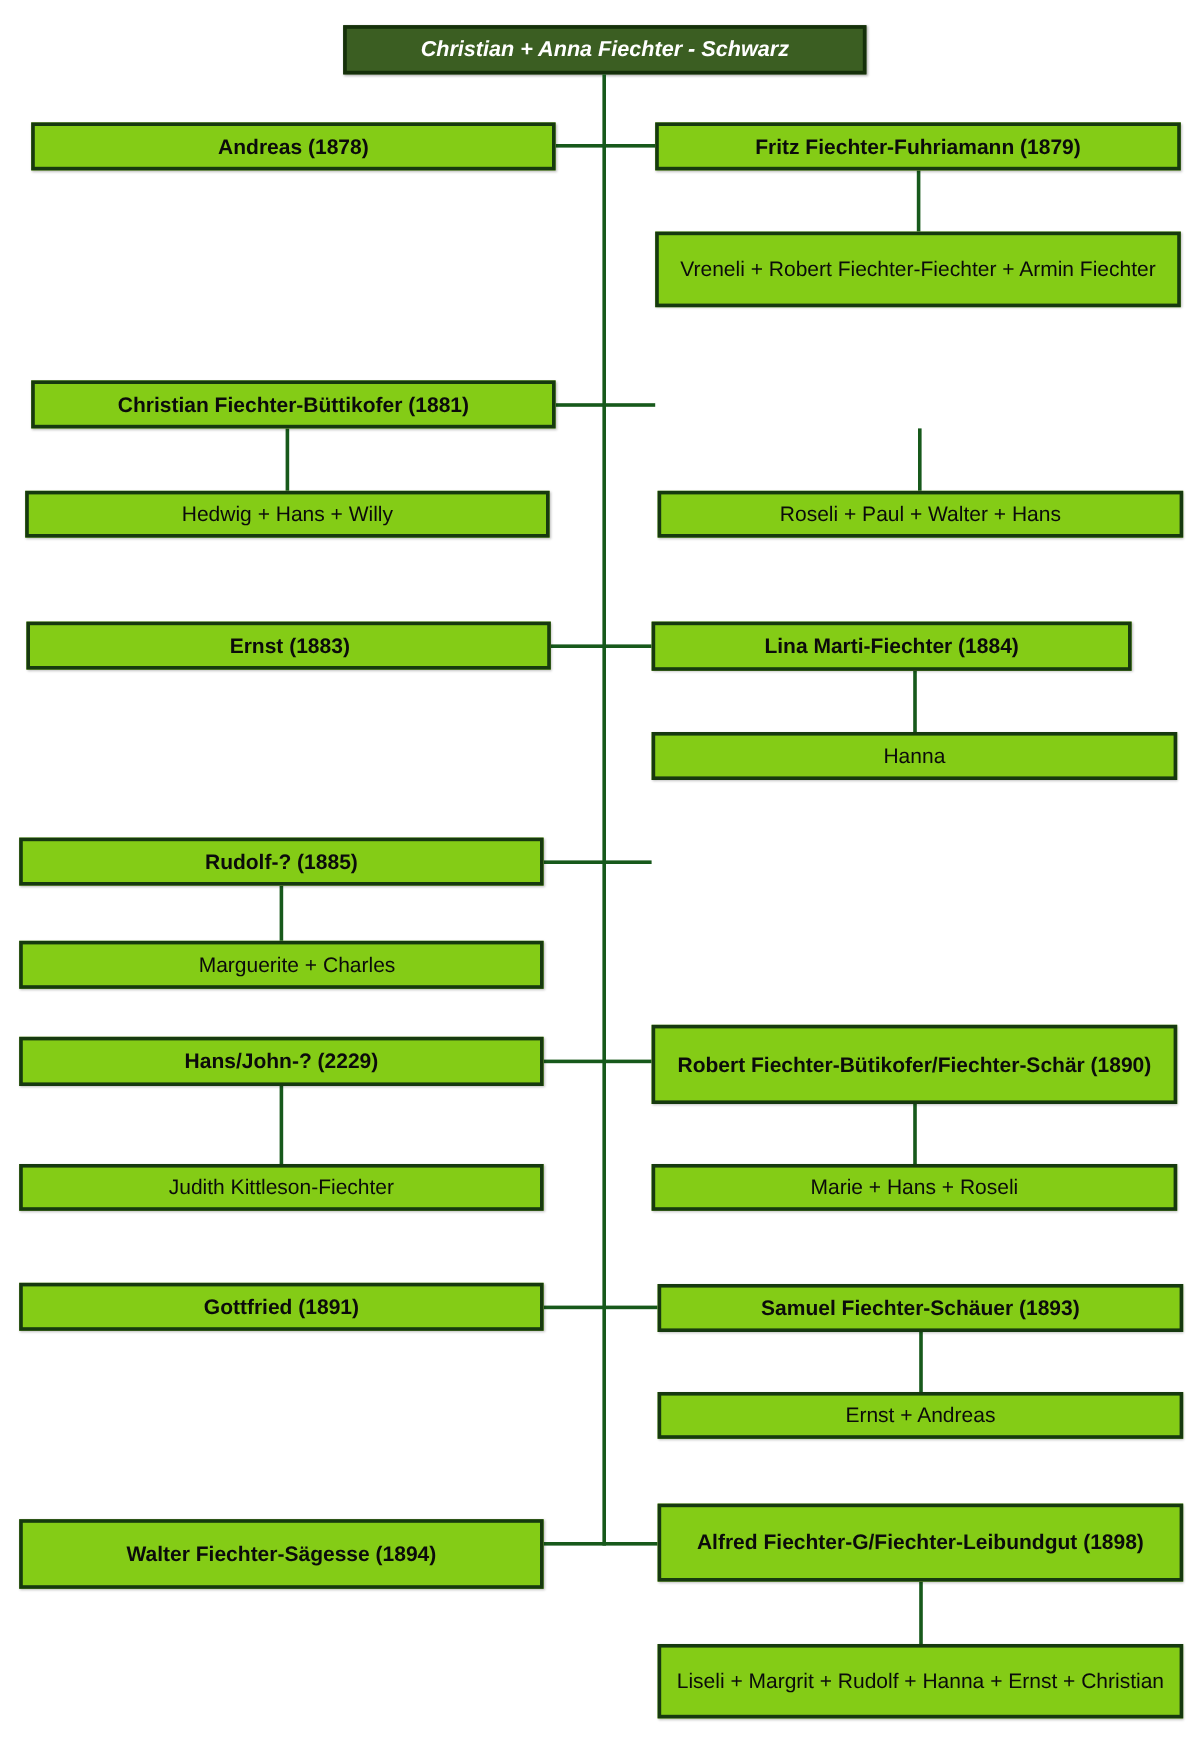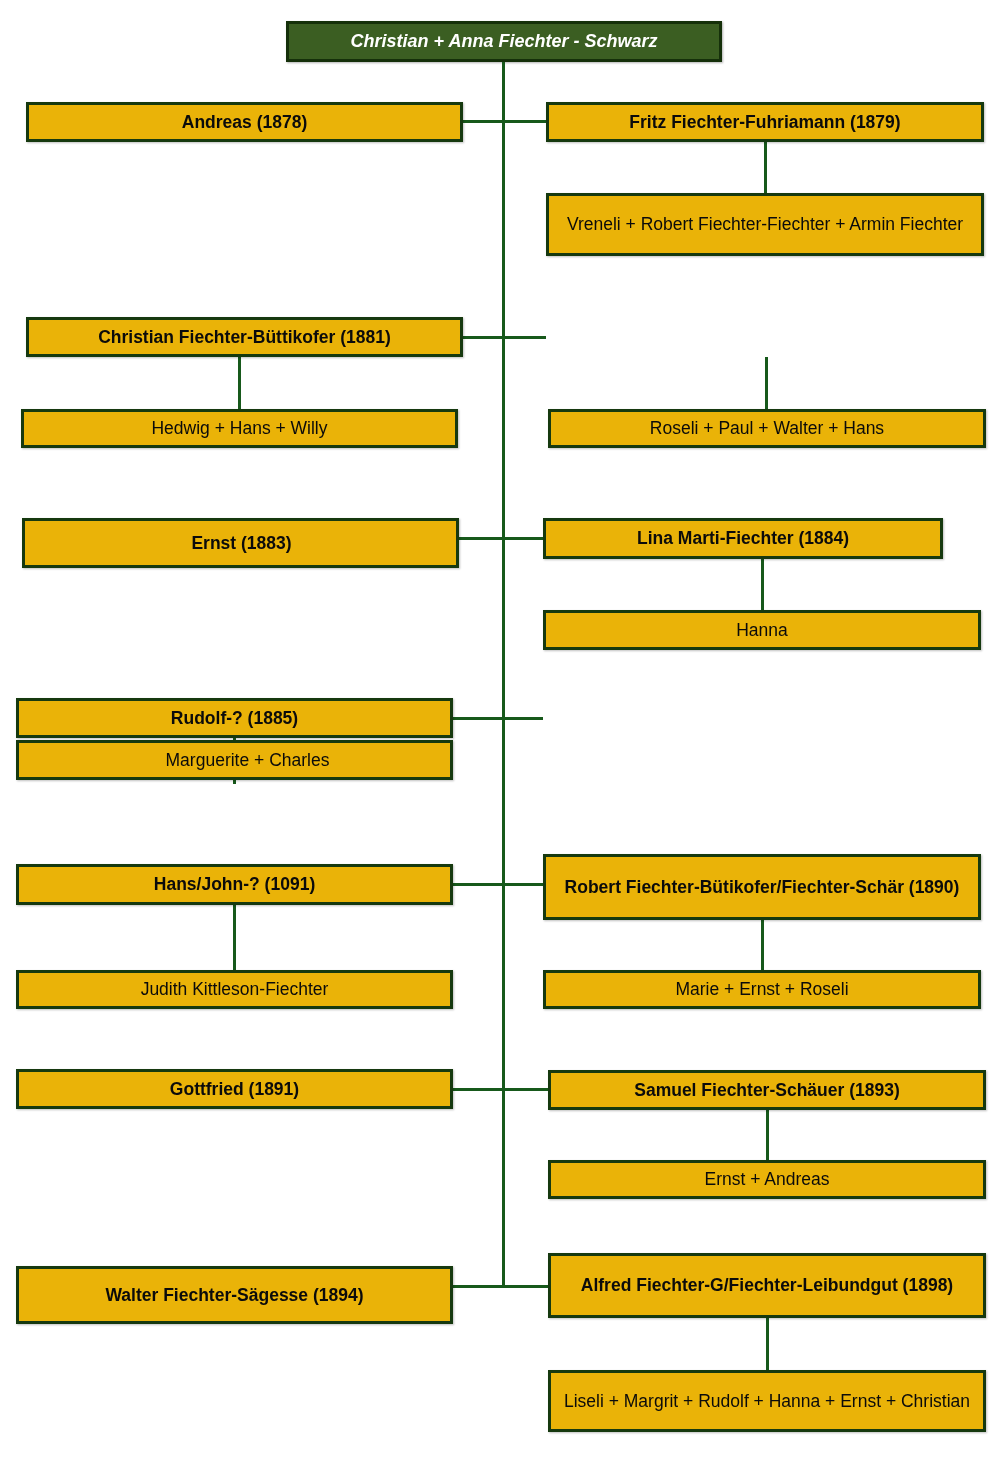--- a/index.html
+++ b/index.html
@@ -6,21 +6,21 @@
   .canvas{
     position:relative;
     width:1000px;height:1457px;
     background:#ffffff;
     font-family:"Liberation Sans","DejaVu Sans",sans-serif;
     overflow:hidden;
   }
   .box{
     position:absolute;
     box-sizing:border-box;
-    background:#eab308;
+    background:#84cc16;
     border:3px solid #16390f;
     display:flex;align-items:center;justify-content:center;
     text-align:center;
     color:#0b0b0b;
     font-size:17.5px;
     line-height:1.3;
     padding:2px 10px;
     box-shadow:1px 1px 2px rgba(0,0,0,0.25);
   }
   .parent{font-weight:bold;}
@@ -39,23 +39,23 @@
   .line{position:absolute;background:#17591b;}
 
   
   .t-main   {left:286px; top:21px;  width:436px; height:41px;font-style:italic;}
   .l-trunk  {left:502px; top:62px;  width:3px;   height:1226px;}
 
   
   .n-andreas    {left:26px; top:102px;  width:437px; height:40px;}
   .n-christian  {left:26px; top:317px;  width:437px; height:40px;}
   .n-hedwig     {left:21px; top:409px;  width:437px; height:39px;}
-  .n-ernst      {left:22px; top:518px;  width:437px; height:50px;padding-left:12px;}
+  .n-ernst      {left:22px; top:518px;  width:437px; height:40px;padding-left:12px;}
   .n-rudolf     {left:16px; top:698px;  width:437px; height:40px;}
-  .n-marguerite {left:16px; top:740px;  width:437px; height:40px;padding-left:36px;}
+  .n-marguerite {left:16px; top:784px;  width:437px; height:40px;padding-left:36px;}
   .n-hansjohn   {left:16px; top:864px;  width:437px; height:41px;}
   .n-judith     {left:16px; top:970px;  width:437px; height:39px;}
   .n-gottfried  {left:16px; top:1069px; width:437px; height:40px;}
   .n-walter     {left:16px; top:1266px; width:437px; height:58px;}
 
   
   .n-fritz      {left:546px; top:102px;  width:438px; height:40px;}
   .n-vreneli    {left:546px; top:193px;  width:438px; height:63px;}
   .n-elise      {left:546px; top:317px;  width:438px; height:40px;}
   .n-roseli     {left:548px; top:409px;  width:438px; height:39px;}
@@ -114,30 +114,30 @@
   <div class="line l-robert-d"></div>
   <div class="line l-samuel-d"></div>
   <div class="line l-alfred-d"></div>
 
   <div class="box parent n-andreas">Andreas (1878)</div>
   <div class="box parent n-christian">Christian Fiechter-Büttikofer (1881)</div>
   <div class="box kids   n-hedwig">Hedwig + Hans + Willy</div>
   <div class="box parent n-ernst">Ernst (1883)</div>
   <div class="box parent n-rudolf">Rudolf-? (1885)</div>
   <div class="box kids   n-marguerite">Marguerite + Charles</div>
-  <div class="box parent n-hansjohn">Hans/John-? (1091)</div>
+  <div class="box parent n-hansjohn">Hans/John-? (2229)</div>
   <div class="box kids   n-judith">Judith Kittleson-Fiechter</div>
   <div class="box parent n-gottfried">Gottfried (1891)</div>
   <div class="box parent n-walter">Walter Fiechter-Sägesse (1894)</div>
 
   <div class="box parent n-fritz">Fritz Fiechter-Fuhriamann (1879)</div>
   <div class="box kids   n-vreneli">Vreneli + Robert Fiechter-Fiechter + Armin Fiechter</div>
   <div class="box kids   n-roseli">Roseli + Paul + Walter + Hans</div>
   <div class="box parent n-lina">Lina Marti-Fiechter (1884)</div>
   <div class="box kids   n-hanna">Hanna</div>
   <div class="box parent n-robert">Robert Fiechter-Bütikofer/Fiechter-Schär (1890)</div>
-  <div class="box kids   n-marie">Marie + Ernst + Roseli</div>
+  <div class="box kids   n-marie">Marie + Hans + Roseli</div>
   <div class="box parent n-samuel">Samuel Fiechter-Schäuer (1893)</div>
   <div class="box kids   n-ernstherman">Ernst + Andreas</div>
   <div class="box parent n-alfred">Alfred Fiechter-G/Fiechter-Leibundgut (1898)</div>
   <div class="box kids   n-liseli">Liseli + Margrit + Rudolf + Hanna + Ernst + Christian</div>
 
 </div>
 
 </body></html>

